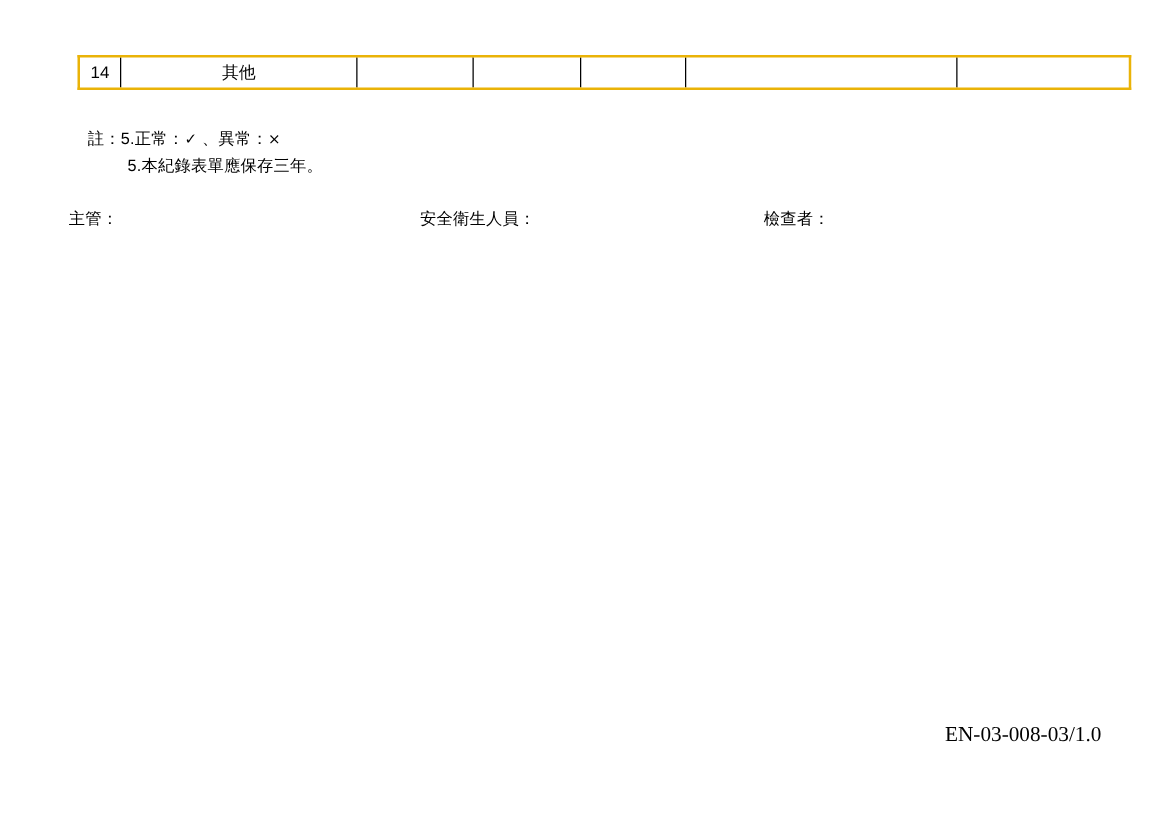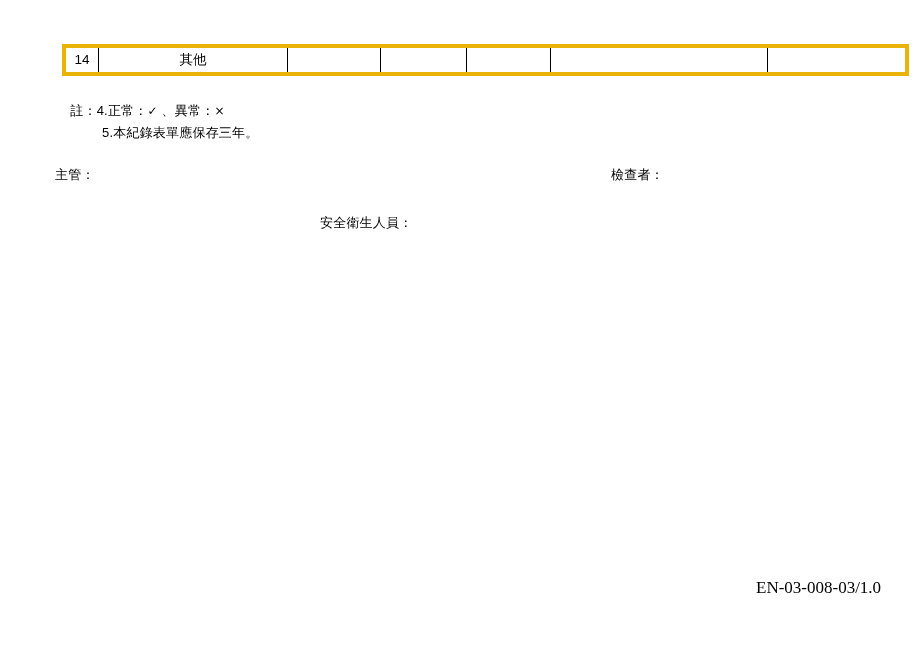--- a/index.html
+++ b/index.html
@@ -29,21 +29,21 @@
   .table-wrap {
     position: absolute;
     left: 62px;
     top: 44px;
     width: 791px;
   }
   table.checklist {
     border-collapse: collapse;
     table-layout: fixed;
     width: 791px;
-    border: 4px solid #eab308;
+    border: 2px solid #eab308;
   }
   table.checklist td {
     border-left: 1px solid #000000;
     border-right: 1px solid #000000;
     height: 24px;
     padding: 0 3px;
     font-size: 13.5px;
     line-height: 24px;
     vertical-align: middle;
     background: #ffffff;
@@ -82,21 +82,21 @@
     height: 20px;
   }
   .sign {
     position: absolute;
     font-size: 13px;
     line-height: 20px;
     white-space: pre;
     letter-spacing: 0.2px;
   }
   .sign-supervisor { left: 55px; }
-  .sign-safety     { left: 320px; margin-top: 48px; }
+  .sign-safety     { left: 336px; }
   .sign-inspector  { left: 611px; }
 
   
   .doc-code {
     position: absolute;
     left: 756px;
     top: 580px;
     font-family: "Liberation Serif", "DejaVu Serif", serif;
     font-size: 17px;
     line-height: 16px;
@@ -119,21 +119,21 @@
           <td class="col-c2"></td>
           <td class="col-c3"></td>
           <td class="col-c4"></td>
           <td class="col-c5"></td>
         </tr>
       </tbody>
     </table>
   </div>
 
   <div class="note note-1">
-    <span>註：4.正常：</span><span class="mark-check">✓</span><span> 、異常：</span><span class="mark-cross">×</span>
+    <span>註：5.正常：</span><span class="mark-check">✓</span><span> 、異常：</span><span class="mark-cross">×</span>
   </div>
 
   <div class="note note-2">5.本紀錄表單應保存三年。</div>
 
   <div class="sign-row">
     <span class="sign sign-supervisor">主管：</span>
     <span class="sign sign-safety">安全衛生人員：</span>
     <span class="sign sign-inspector">檢查者：</span>
   </div>
 

